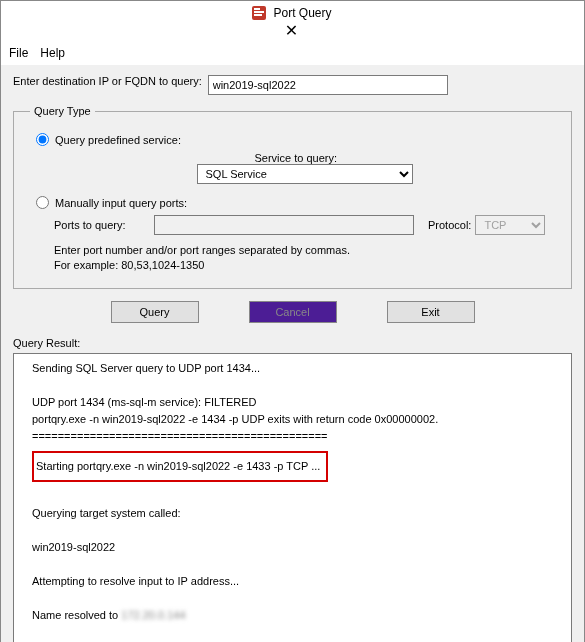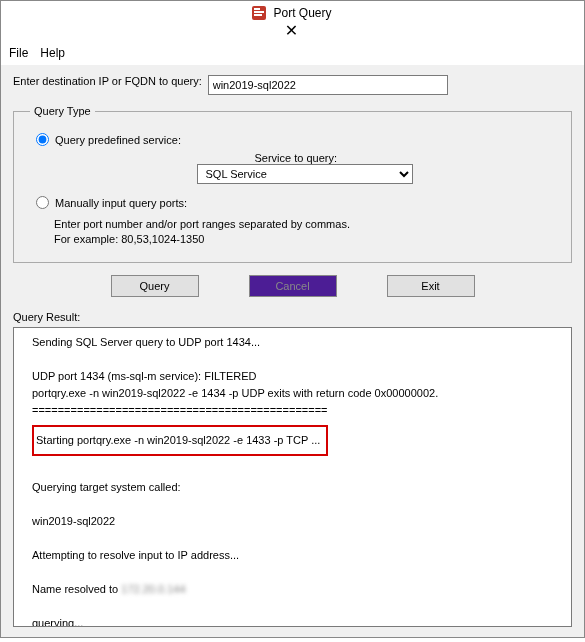--- a/index.html
+++ b/index.html
@@ -79,20 +79,30 @@
         <label>Service to query:</label>
         <select style="width:216px">
           <option>SQL Service</option>
         </select>
       </div>
 
       <div class="radio-row" style="margin-top:12px">
         <input type="radio" name="qt" style="">
         <label>Manually input query ports:</label>
       </div>
+      <div class="ports-row">
+        <label class="pl">Ports to query:</label>
+        <input type="text" class="disabled-input" disabled="" style="width: 260px;" value="">
+        <div class="proto-wrap">
+          <label>Protocol:</label>
+          <select class="disabled-input" disabled="" style="width:70px">
+            <option>TCP</option>
+          </select>
+        </div>
+      </div>
       <div class="helptext">
         <span>Enter port number and/or port ranges separated by commas.</span><br>
         <span>For example: 80,53,1024-1350</span>
       </div>
     </fieldset>
 
     <div class="btn-row">
       <button class="act">Query</button>
       <button class="act" disabled="">Cancel</button>
       <button class="act">Exit</button>

